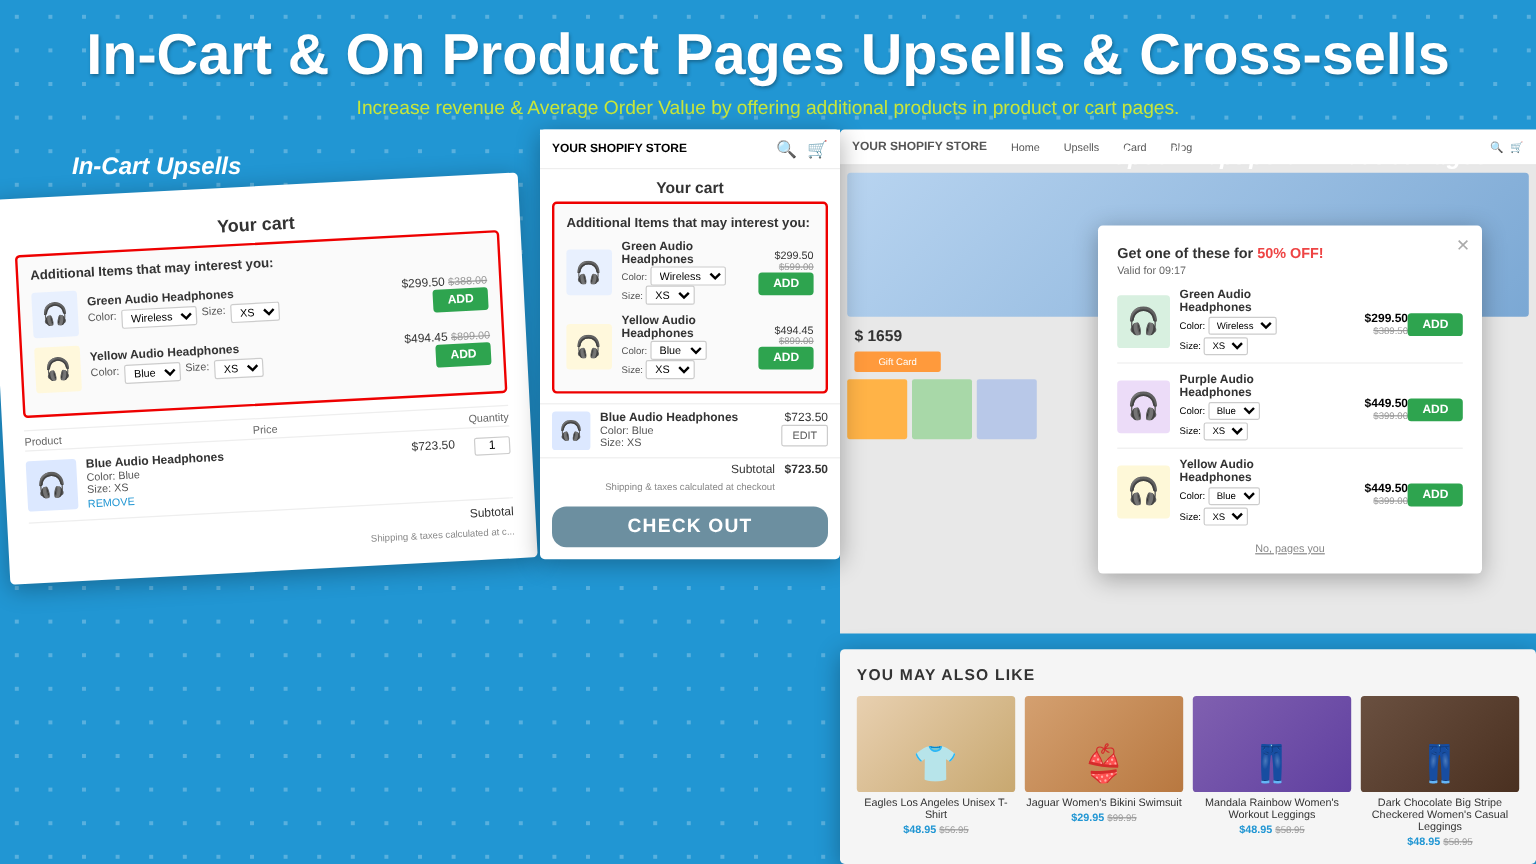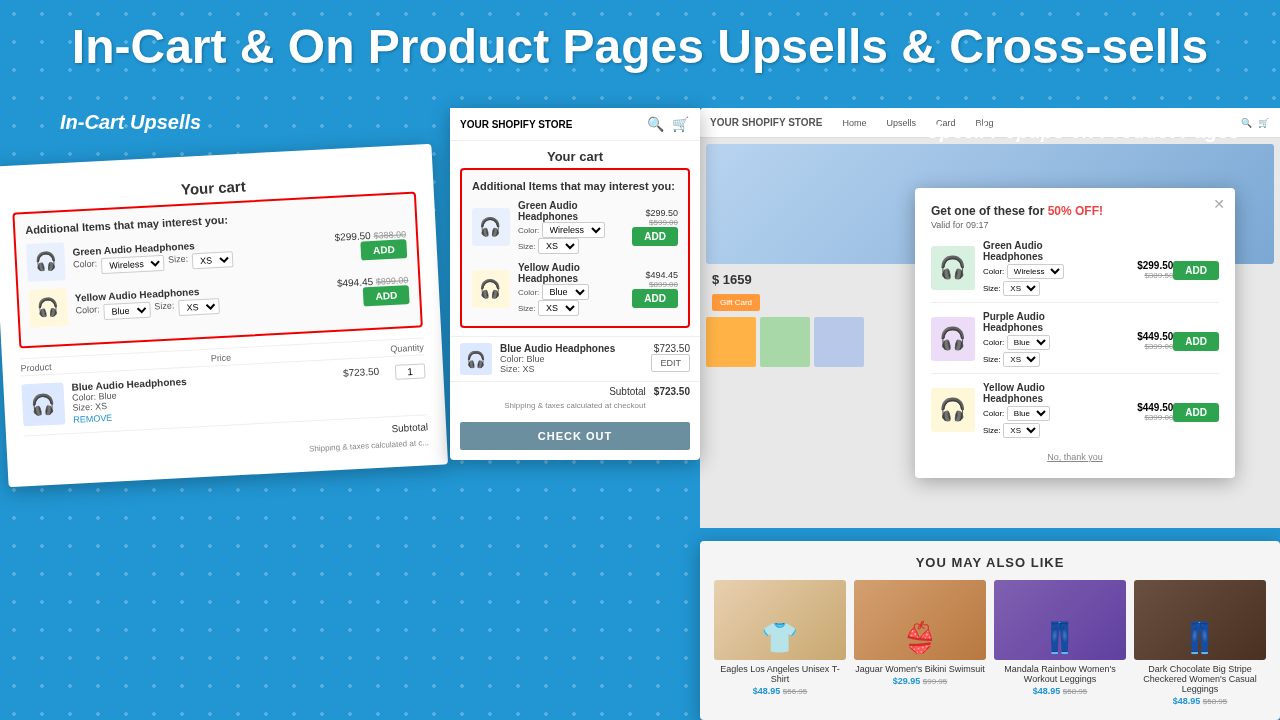--- a/index.html
+++ b/index.html
@@ -37,21 +37,21 @@
     }
     .header p {
       color: #c8e63a;
       font-size: 16px;
       margin-top: 6px;
     }
 
     
     .label-left {
       position: absolute;
-      top: 111px;
+      top: 128px;
       left: 60px;
       color: white;
       font-size: 20px;
       font-style: italic;
       font-weight: bold;
       z-index: 5;
     }
     .label-right {
       position: absolute;
       top: 118px;
@@ -245,26 +245,26 @@
     .card-middle .subtotal-row { padding: 4px 10px; border-top: 1px solid #eee; }
     .card-middle .shipping-note { padding: 0 10px 4px; }
     .btn-checkout {
       display: block;
       width: calc(100% - 20px);
       margin: 6px 10px 10px;
       background: #6c8fa0;
       color: white;
       border: none;
       padding: 8px;
-      font-size: 11px;
+      font-size: 16px;
       font-weight: bold;
       letter-spacing: 1px;
       text-transform: uppercase;
       cursor: pointer;
-      border-radius: 2px;
+      border-radius: 12px;
     }
     .btn-edit {
       background: white;
       color: #555;
       border: 1px solid #ccc;
       padding: 3px 8px;
       border-radius: 2px;
       font-size: 9px;
       cursor: pointer;
     }
@@ -330,21 +330,20 @@
       position: absolute;
       top: 8px;
       right: 10px;
       font-size: 14px;
       color: #aaa;
       cursor: pointer;
     }
 
     
     .ymal-title {
-      text-align: center;
       font-size: 13px;
       font-weight: bold;
       color: #333;
       letter-spacing: 1px;
       margin-bottom: 10px;
       text-transform: uppercase;
     }
     .ymal-products {
       display: flex;
       gap: 8px;
@@ -416,21 +415,21 @@
       display: flex;
       align-items: center;
       justify-content: center;
       color: white;
       font-size: 28px;
     }
     .bg-price { font-size: 13px; font-weight: bold; color: #333; padding: 4px 6px; }
     .bg-gift-card {
       background: #ff9a3c;
       color: white;
-      padding: 4px 8px;
+      padding: 4px 20px;
       font-size: 8px;
       border-radius: 2px;
       margin: 2px 6px;
       display: inline-block;
     }
 
     
     .bg-small-products {
       display: flex;
       gap: 4px;
@@ -444,20 +443,21 @@
     }
 
   </style>
 </head>
 <body>
 
 <div class="bg-dots"></div>
 
 <div class="header">
   <h1>In-Cart &amp; On Product Pages Upsells &amp; Cross-sells</h1>
+  <p>Increase revenue &amp; Average Order Value by offering additional products in product or cart pages.</p>
 </div>
 
 <div class="label-left">In-Cart Upsells</div>
 <div class="label-right">
   <span>Upsell Popups on Product Pages</span>
 </div>
 
 <div class="bg-store">
   <div class="bg-store-header">
     <span style="font-weight:bold;font-size:10px;">YOUR SHOPIFY STORE</span>
@@ -687,21 +687,21 @@
       <div class="popup-price-row">
         <div>
           <div class="popup-price">$449.50</div>
           <div class="popup-price-old">$399.00</div>
         </div>
         <button class="btn-add">ADD</button>
       </div>
     </div>
   </div>
 
-  <div class="no-thanks">No, thank you</div>
+  <div class="no-thanks">No, pages you</div>
 </div>
 
 <div class="card card-bottom">
   <div class="ymal-title">YOU MAY ALSO LIKE</div>
   <div class="ymal-products">
 
     <div class="ymal-product">
       <div class="ymal-img" style="background:linear-gradient(135deg,#e8d0b0,#c8a870);">
         <div style="font-size:30px;padding-bottom:5px;">👕</div>
       </div>

